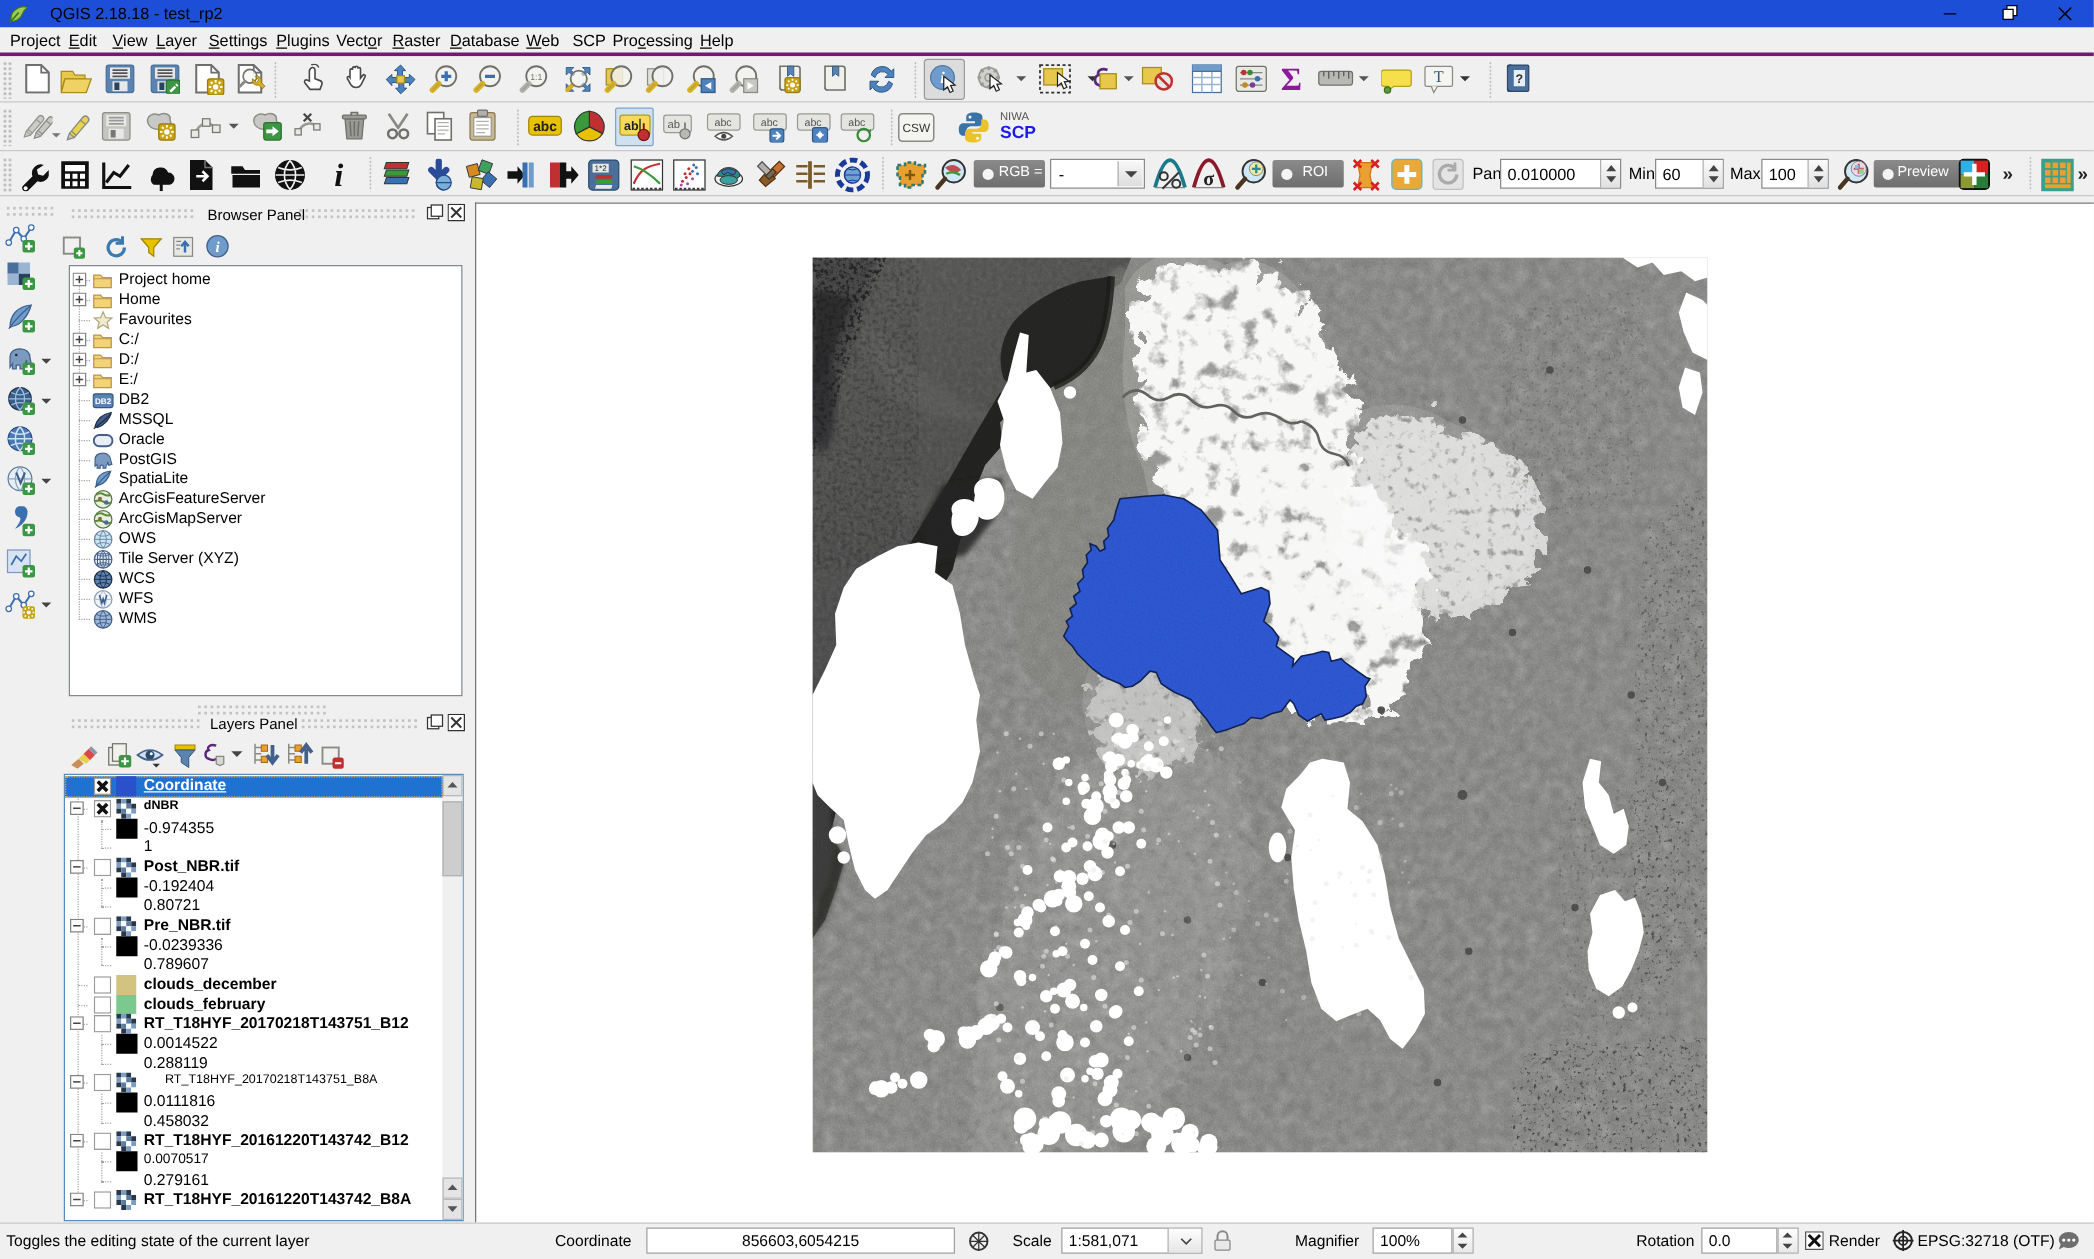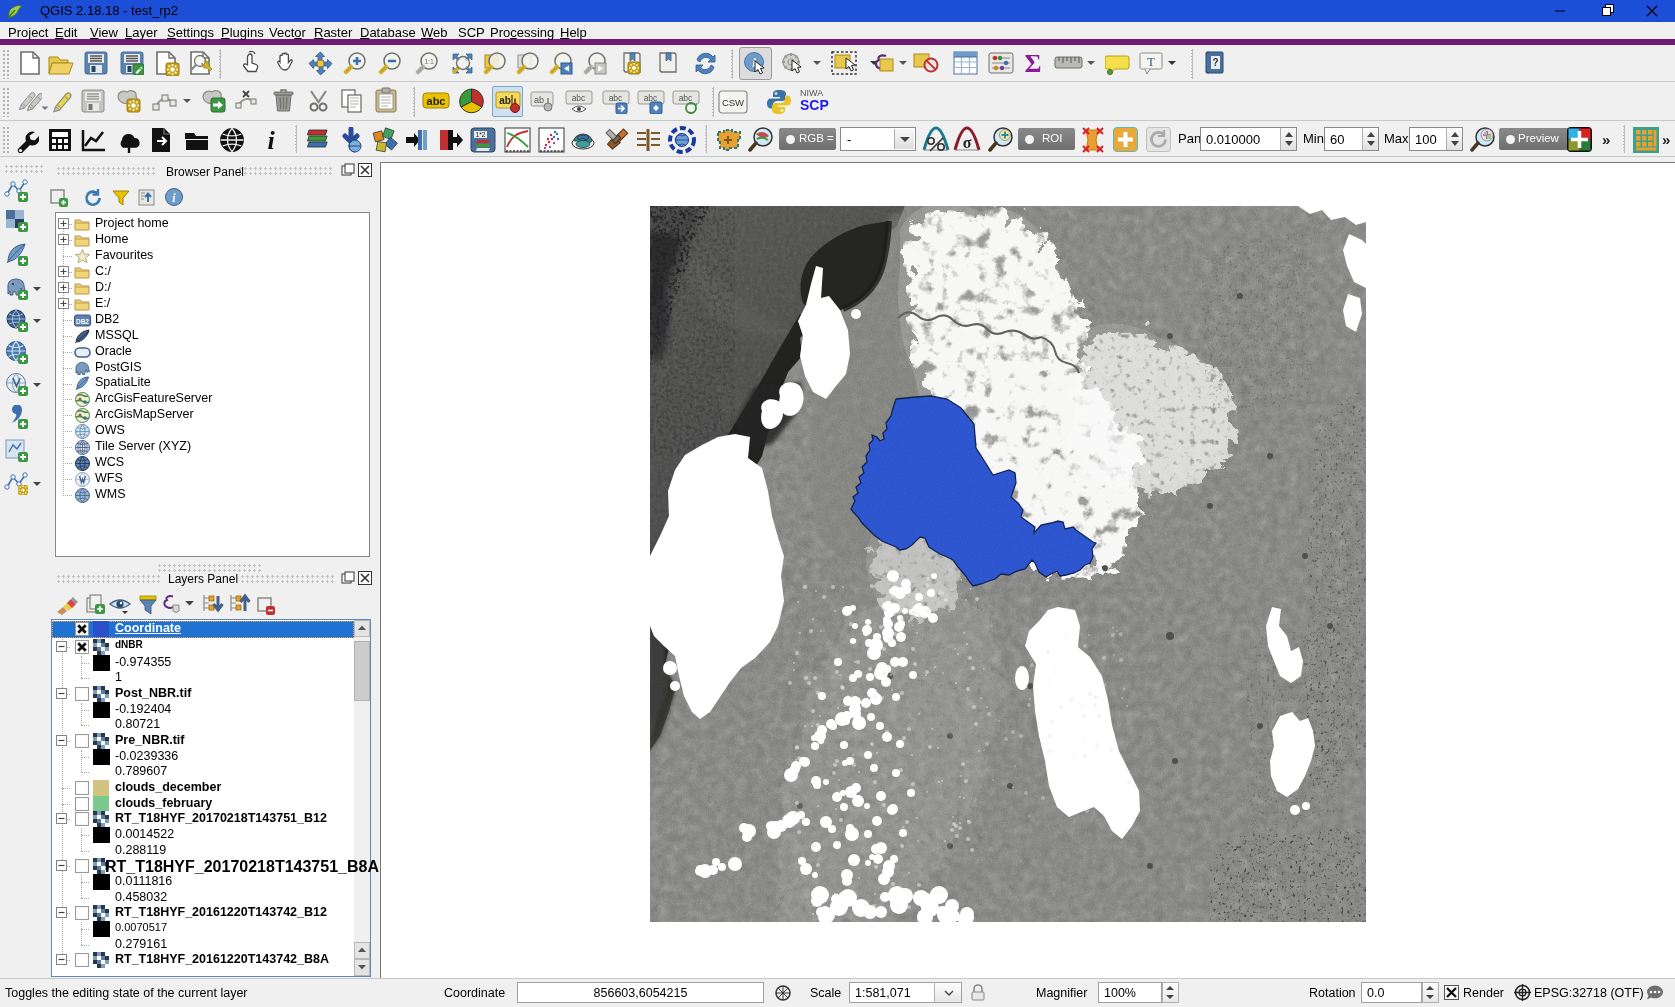--- a/index.html
+++ b/index.html
@@ -1,20 +1,20 @@
 <!DOCTYPE html>
 <html><head>
 <meta charset="utf-8">
 <style>
 *{margin:0;padding:0;box-sizing:border-box;}
 html,body{width:1675px;height:1007px;overflow:hidden;font-family:"Liberation Sans",sans-serif;background:#f0f0f0;}
 .abs{position:absolute;}
 #titlebar{left:0;top:0;width:1675px;height:22px;background:#1d4ed8;}
 #titletxt{left:40px;top:3px;font-size:13px;color:#000;}
-#menubar{left:0;top:22px;width:1675px;height:23px;background:#f0f0f0;border-bottom:6px solid #701a75;}
+#menubar{left:0;top:22px;width:1675px;height:23px;background:#f0f0f0;border-bottom:3px solid #701a75;}
 .menu{position:absolute;top:3px;font-size:13px;color:#000;}
 .menu u{text-decoration:underline;}
 #row1{left:0;top:45px;width:1675px;height:37px;background:#f0f0f0;border-bottom:1px solid #c8c8c8;}
 #row2{left:0;top:83px;width:1675px;height:38px;background:#f0f0f0;border-bottom:1px solid #c8c8c8;}
 #row3{left:0;top:122px;width:1675px;height:35px;background:#f0f0f0;border-bottom:1px solid #c8c8c8;}
 #main{left:0;top:158px;width:1675px;height:820px;background:#f0f0f0;}
 #canvas{left:380px;top:4px;width:1295px;height:816px;background:#ffffff;border-left:1px solid #777;border-top:1px solid #777;}
 #statusbar{left:0;top:978px;width:1675px;height:29px;background:#f0f0f0;border-top:1px solid #c8c8c8;font-size:12px;}
 .grip{position:absolute;width:8px;background-image:radial-gradient(circle,#b5b5b5 1px,transparent 1.2px);background-size:4px 4px;}
 .vsep{position:absolute;width:2px;background-image:radial-gradient(circle,#bbb 1px,transparent 1.2px);background-size:3px 3px;}
@@ -1256,21 +1256,21 @@
     <rect x="12" y="4" width="4" height="4" fill="#28374a"></rect>
     <rect x="0" y="8" width="4" height="4" fill="#28374a"></rect>
     <rect x="4" y="8" width="4" height="4" fill="#5b7da3"></rect>
     <rect x="8" y="8" width="4" height="4" fill="#ffffff"></rect>
     <rect x="12" y="8" width="4" height="4" fill="#7c9cc0"></rect>
     <rect x="0" y="12" width="4" height="4" fill="#ffffff"></rect>
     <rect x="4" y="12" width="4" height="4" fill="#28374a"></rect>
     <rect x="8" y="12" width="4" height="4" fill="#7c9cc0"></rect>
     <rect x="12" y="12" width="4" height="4" fill="#ffffff"></rect>
   </svg>
-<div class="abs" style="left:105px;top:858px;font-size:16px;font-weight:bold">RT_T18HYF_20170218T143751_B8A</div>
+<div class="abs" style="left:132px;top:858px;font-size:10px;font-weight:normal">RT_T18HYF_20170218T143751_B8A</div>
 <div class="abs" style="left:93px;top:874px;width:17px;height:16px;background:#000"></div>
 <div class="abs" style="left:115px;top:874px;font-size:12.5px">0.0111816</div>
 <div class="abs" style="left:115px;top:890px;font-size:12.5px">0.458032</div>
 <svg class="abs" style="left:56px;top:907px" width="12" height="12" viewBox="0 0 12 12">
     <rect x="0.5" y="0.5" width="10" height="10" fill="#fff" stroke="#848484"></rect>
     <path d="M2.5,5.5 h6" stroke="#444" stroke-width="1.2"></path>
   </svg>
 <svg class="abs" style="left:75px;top:906px" width="14" height="14" viewBox="0 0 13 13">
     <rect x="0.5" y="0.5" width="12" height="12" fill="#fff" stroke="#9a9a9a"></rect>
   </svg>

